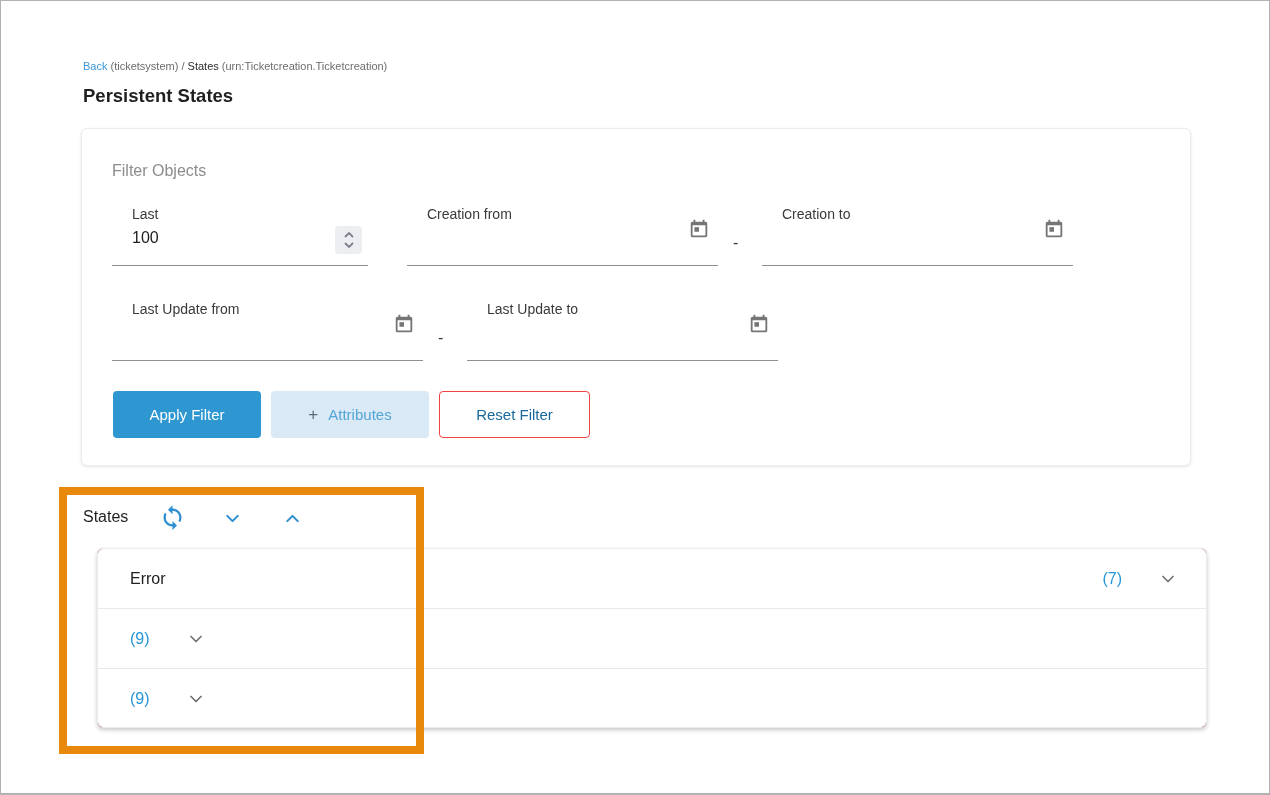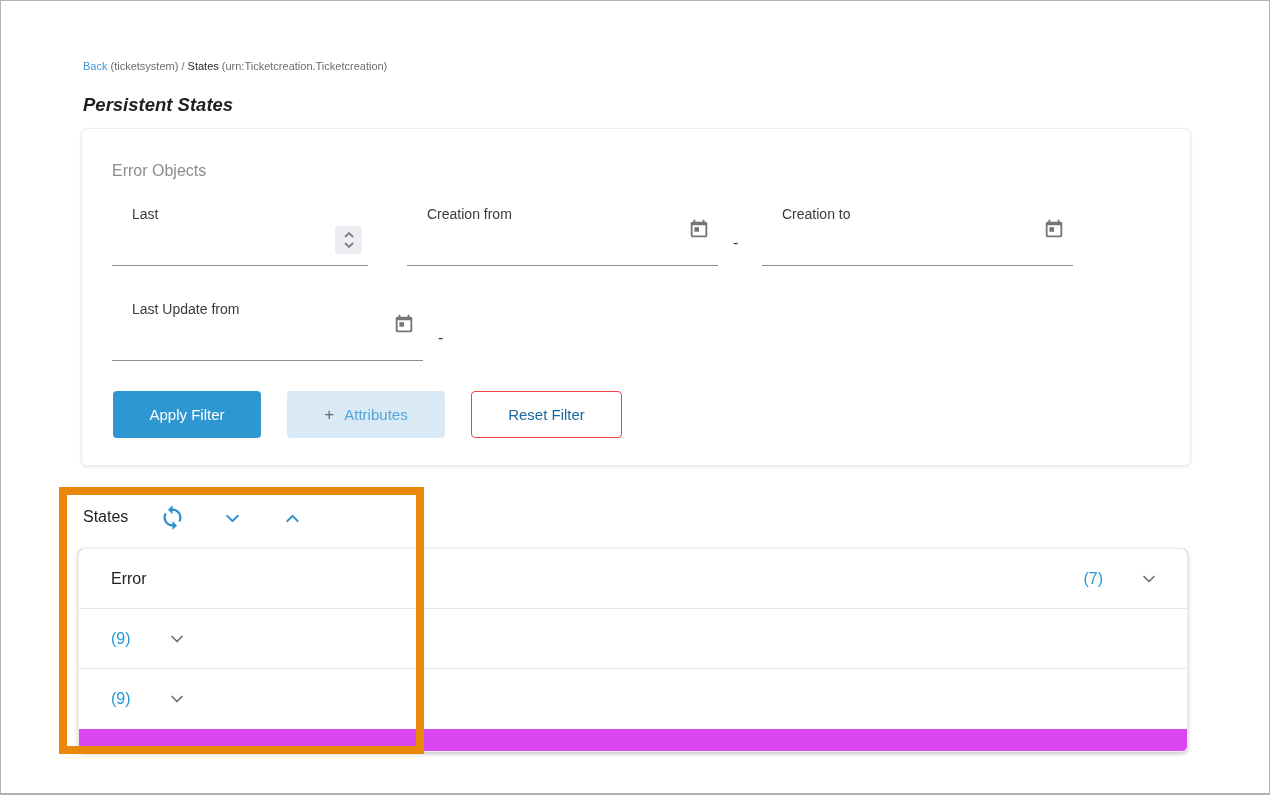--- a/index.html
+++ b/index.html
@@ -6,21 +6,21 @@
   html,body { background:#fff; }
   .page {
     position:relative; width:1270px; height:795px; background:#ffffff;
     border:1px solid #b2b2b2; border-bottom:2px solid #b2b2b2;
     font-family:"Liberation Sans", sans-serif; color:#212121; overflow:hidden;
   }
   
   .breadcrumb { position:absolute; left:82px; top:59px; font-size:11px; color:#6d6d6d; }
   .breadcrumb .back { color:#3e97d3; cursor:pointer; }
   .breadcrumb .section { color:#2b2b2b; }
-  .page-title { position:absolute; left:82px; top:93px; font-size:18.5px; font-weight:700; color:#1f1f1f;font-style:italic; }
+  .page-title { position:absolute; left:82px; top:84px; font-size:18.5px; font-weight:700; color:#1f1f1f; }
 
   
   .filter-card {
     position:absolute; left:80px; top:127px; width:1110px; height:338px;
     background:#fff; border:1px solid #ececec; border-radius:6px;
     box-shadow:0 1px 3px rgba(0,0,0,0.10);
   }
   .filter-title { position:absolute; left:30px; top:33px; font-size:16px; color:#8c8c8c; }
 
   .field { position:absolute; border-bottom:1px solid #8f8f8f; }
@@ -40,41 +40,41 @@
     position:absolute; right:6px; top:20px; width:27px; height:28px;
     background:#eceef1; border-radius:4px; display:flex; align-items:center; justify-content:center;
     cursor:pointer;
   }
   .cal-btn { position:absolute; right:8px; top:12px; width:22px; height:22px; cursor:pointer; }
   .range-dash { position:absolute; font-size:16px; color:#3a3a3a; }
   .dash1 { left:651px; top:105px; }
   .dash2 { left:356px; top:200px; }
 
   
-  .btn-row { position:absolute; left:31px; top:262px; display:flex; gap:26px; }
+  .btn-row { position:absolute; left:31px; top:262px; display:flex; gap:10px; }
   .btn {
     height:47px; border-radius:4px; font-size:15px; border:none; cursor:pointer;
     font-family:"Liberation Sans", sans-serif; display:flex; align-items:center; justify-content:center;
   }
   .btn-apply { width:148px; background:#2e97d1; color:#ffffff; }
   .btn-attrs { width:158px; background:#d9eaf6; color:#55a4d6; gap:10px; }
   .btn-attrs .plus { color:#5b6b78; font-size:17px; }
   .btn-reset { width:151px; background:#ffffff; color:#17689e; border:1px solid #ef4444; }
 
   
   .states-header { position:absolute; left:82px; top:503px; height:28px; }
   .states-title { position:absolute; left:0; top:4px; font-size:16px; color:#1f1f1f; }
   .icon-refresh { position:absolute; left:76px; top:0; cursor:pointer; }
   .icon-expand  { position:absolute; left:139px; top:4px; cursor:pointer; }
   .icon-collapse{ position:absolute; left:199px; top:4px; cursor:pointer; }
 
   
   .states-card {
-    position:absolute; left:77px; top:547px; width:1110px; height:204px;
-    background:#d946ef; border:1px solid #ececec; border-radius:6px;
+    position:absolute; left:96px; top:547px; width:1110px; height:180px;
+    background:#7f1d1d; border:1px solid #ececec; border-radius:6px;
     box-shadow:0 2px 4px rgba(0,0,0,0.22);
     overflow:hidden;
   }
   .state-row {
     display:flex; align-items:center; height:60px; padding:0 28px 0 32px;
     border-bottom:1px solid #e9e9e9; background:#fff; cursor:pointer;
   }
   .state-row:last-child { border-bottom:none; }
   .state-name { flex:1; font-size:16px; color:#212121; }
   .state-count { font-size:16px; color:#2596d8; margin-right:36px; }
@@ -95,24 +95,25 @@
     <span>(ticketsystem)</span>
     <span> / </span>
     <span class="section">States</span>
     <span> </span>
     <span>(urn:Ticketcreation.Ticketcreation)</span>
   </div>
 
   <div class="page-title">Persistent States</div>
 
   <div class="filter-card">
-    <div class="filter-title">Error Objects</div>
+    <div class="filter-title">Filter Objects</div>
 
     <div class="field f-count">
       <span class="flabel">Last</span>
+      <input type="text" value="100" style="">
       <div class="spinner">
         <svg width="12" height="18" viewBox="0 0 12 18" fill="none" stroke="#7a7f8a" stroke-width="1.8">
           <polyline points="2,6 6,2 10,6"></polyline>
           <polyline points="2,12 6,16 10,12"></polyline>
         </svg>
       </div>
     </div>
 
     <div class="field f-cfrom">
       <span class="flabel">Creation from</span>
@@ -144,20 +145,30 @@
       <span class="cal-btn">
         <svg width="22" height="22" viewBox="0 0 24 24" fill="#757575">
           <path d="M19 4h-1V2h-2v2H8V2H6v2H5c-1.1 0-2 .9-2 2v13c0 1.1.9 2 2 2h14c1.1 0 2-.9 2-2V6c0-1.1-.9-2-2-2zm0 15H5V8h14v11z"></path>
           <path d="M7 10h5v5H7z"></path>
         </svg>
       </span>
     </div>
 
     <span class="range-dash dash2">-</span>
 
+    <div class="field f-luto">
+      <span class="flabel">Last Update to</span>
+      <input type="text" style="">
+      <span class="cal-btn">
+        <svg width="22" height="22" viewBox="0 0 24 24" fill="#757575">
+          <path d="M19 4h-1V2h-2v2H8V2H6v2H5c-1.1 0-2 .9-2 2v13c0 1.1.9 2 2 2h14c1.1 0 2-.9 2-2V6c0-1.1-.9-2-2-2zm0 15H5V8h14v11z"></path>
+          <path d="M7 10h5v5H7z"></path>
+        </svg>
+      </span>
+    </div>
 
     <div class="btn-row">
       <button class="btn btn-apply">Apply Filter</button>
       <button class="btn btn-attrs">
         <span class="plus">+</span>
         <span>Attributes</span>
       </button>
       <button class="btn btn-reset">Reset Filter</button>
     </div>
   </div>

